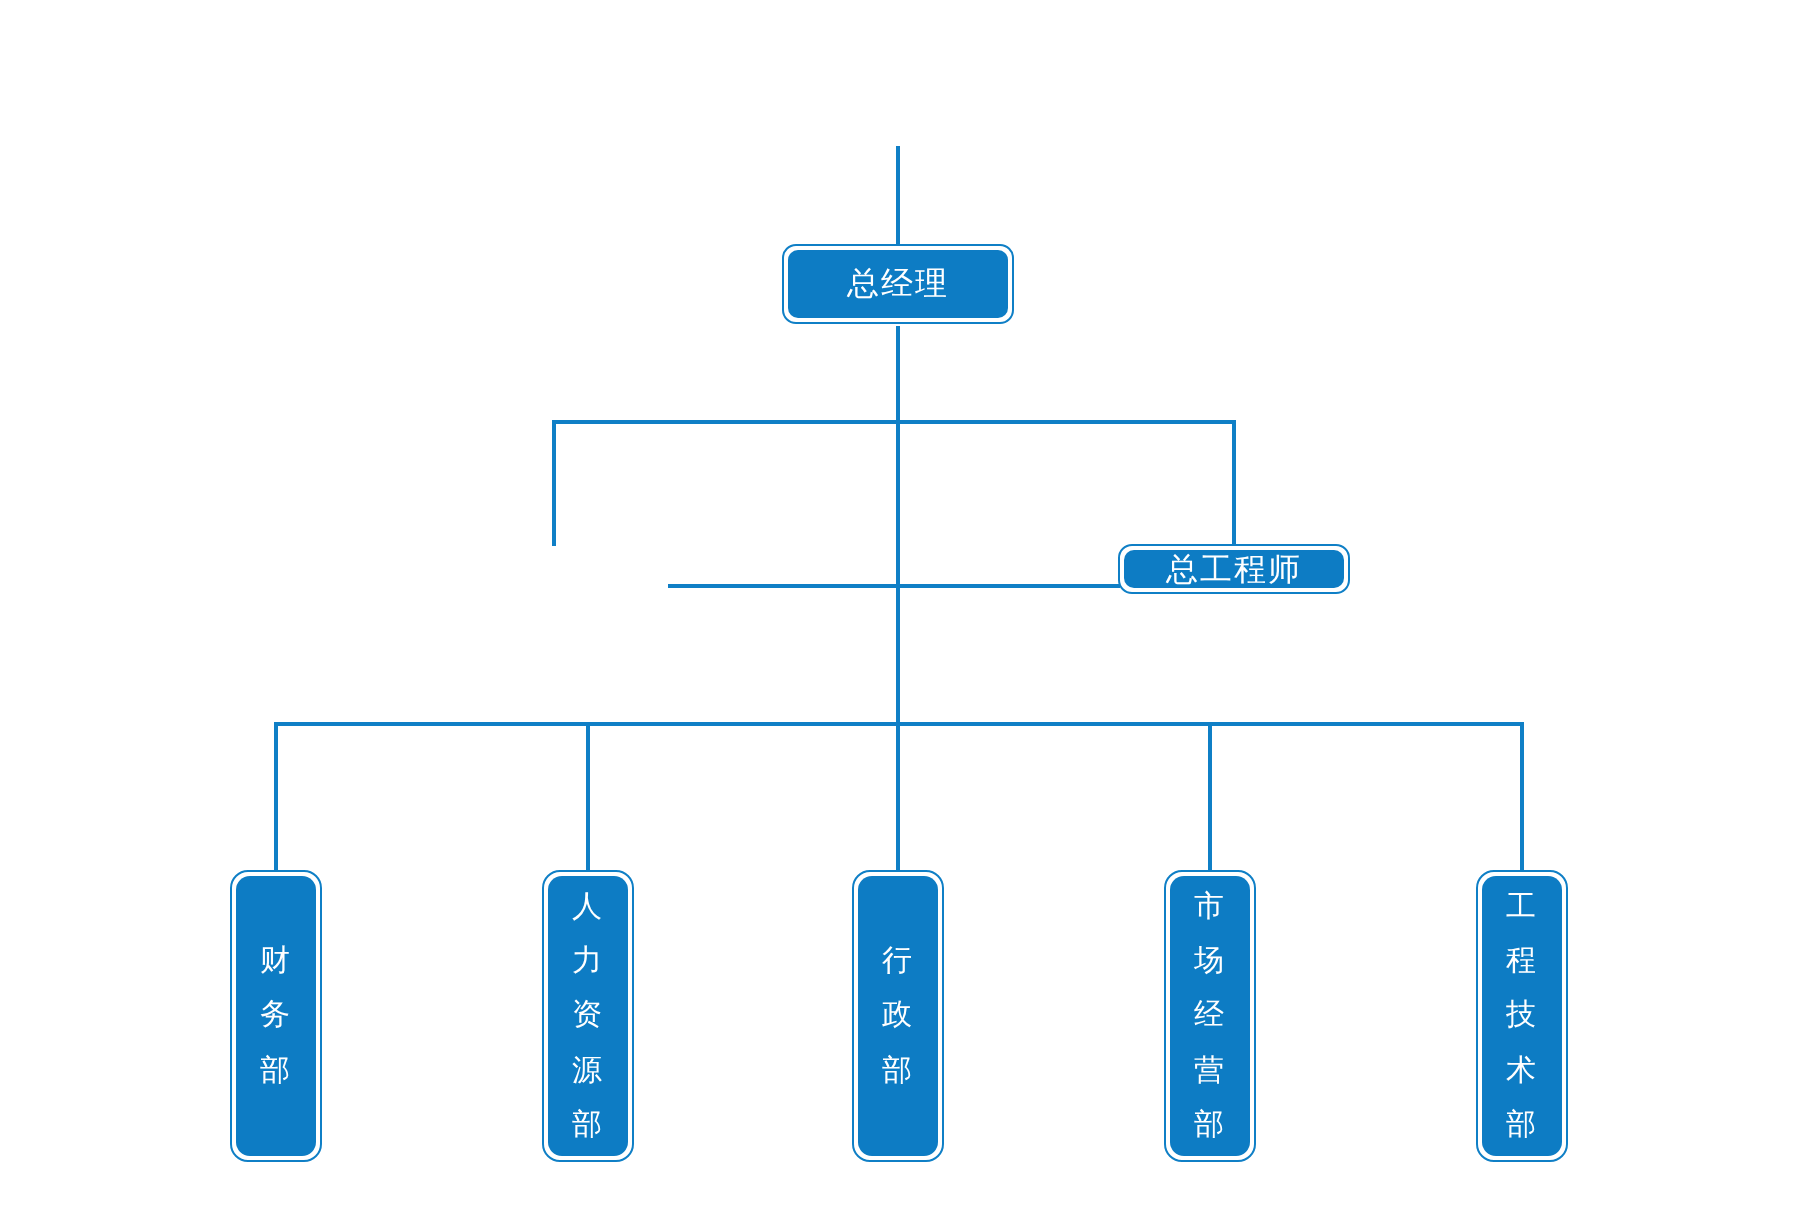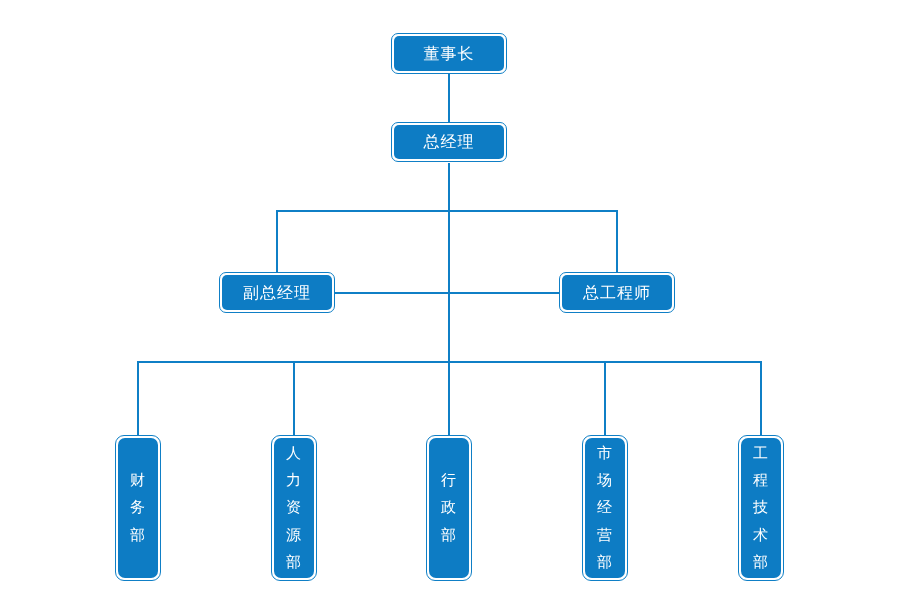--- a/index.html
+++ b/index.html
@@ -78,33 +78,27 @@
   <div class="line vline" style="left:616px; top:210px; height:63px;"></div>
 
   <div class="line hline" style="left:334px; top:292px; width:226px;"></div>
 
   <div class="line hline" style="left:137px; top:361px; width:625px;"></div>
   <div class="line vline" style="left:137px; top:361px; height:74px;"></div>
   <div class="line vline" style="left:293px; top:361px; height:74px;"></div>
   <div class="line vline" style="left:604px; top:361px; height:74px;"></div>
   <div class="line vline" style="left:760px; top:361px; height:74px;"></div>
 
-  <div class="node node-h" style="left:391px; top:33px; width:116px; height:41px;">
-    <div class="node-inner">董事长</div>
-  </div>
 
   <div class="node node-h" style="left:391px; top:122px; width:116px; height:40px;">
     <div class="node-inner">总经理</div>
   </div>
 
-  <div class="node node-h" style="left:219px; top:272px; width:116px; height:41px;">
-    <div class="node-inner">副总经理</div>
-  </div>
 
-  <div class="node node-h" style="left:559px; top:272px; width:116px; height:41px;">
+  <div class="node node-h" style="left:559px; top:272px; width:116px; height:25px;">
     <div class="node-inner">总工程师</div>
   </div>
 
   <div class="node node-v" style="left:115px; top:435px; width:46px; height:146px;">
     <div class="node-inner">
         <span>财</span>
         <span>务</span>
         <span>部</span>
       </div>
   </div>

